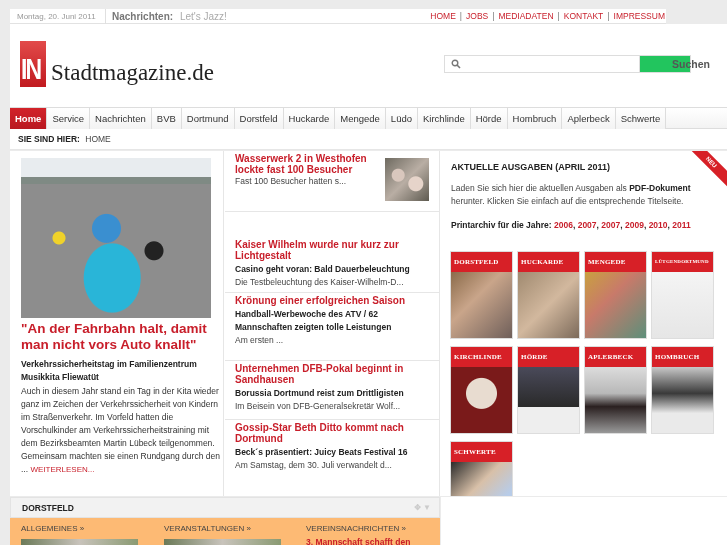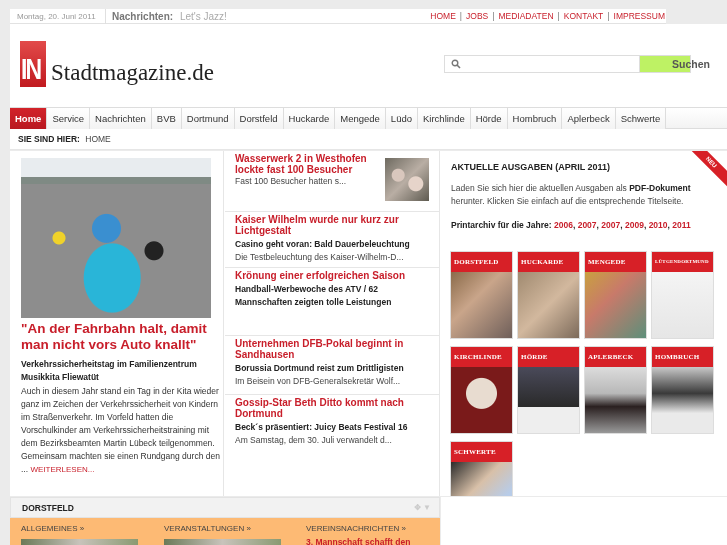--- a/index.html
+++ b/index.html
@@ -14,21 +14,21 @@
   .toplinks { position: absolute; right: 0; top: 0; height: 15px; line-height: 15px; font-size: 8.5px; padding-right: 1px; }
   .toplinks a { color: #c81e2a; text-decoration: none; }
   .toplinks .sep { color: #777; margin: 0 4px; }
   
   .header { position: absolute; left: 0; top: 24px; width: 717px; height: 83px; background: #fff; }
   .logo-box { position: absolute; left: 10px; top: 17px; width: 26px; height: 46px; background: linear-gradient(#e24a4a, #c11a1f); }
   .logo-box span { position: absolute; bottom: 1px; left: 1px; color: #fff; font-family: "Liberation Sans", sans-serif; font-weight: bold; font-size: 23px; letter-spacing: -2px; transform: scaleY(1.25); transform-origin: bottom; }
   .logo-text { position: absolute; left: 41px; top: 36px; font-family: "Liberation Serif", serif; font-size: 23px; color: #222; }
   .search-box { position: absolute; left: 434px; top: 31px; width: 218px; height: 18px; border: 1px solid #ddd; background: #fff; }
   .search-box .ico { position: absolute; left: 6px; top: 3px; width: 10px; height: 10px; }
-  .search-btn { position: absolute; left: 629px; top: 31px; width: 52px; height: 18px; border: 1px solid #ddd; background: #bef264; font-size: 10.5px; font-weight: bold; color: #555; text-align: center; line-height: 16px; padding-left: 32px; }
+  .search-btn { position: absolute; left: 629px; top: 31px; width: 52px; height: 18px; border: 1px solid #ddd; background: #22c55e; font-size: 10.5px; font-weight: bold; color: #555; text-align: center; line-height: 16px; padding-left: 32px; }
   
   .nav { position: absolute; left: 0; top: 107px; width: 717px; height: 22px; background: #fff; border-top: 1px solid #ddd; border-bottom: 1px solid #ddd; display: flex; }
   .nav .item { height: 21px; line-height: 21px; padding: 0 5px; font-size: 9.5px; color: #333; border-right: 1px solid #ddd; background: linear-gradient(#fff, #f3f3f3); }
   .nav .item.active { background: linear-gradient(#d2232a, #b91820); color: #fff; font-weight: bold; }
   .nav .fill { flex: 1; background: linear-gradient(#fff, #f3f3f3); }
   .crumb { position: absolute; left: 0; top: 129px; width: 717px; height: 21px; background: #fff; line-height: 21px; padding-left: 8px; font-size: 8.5px; border-bottom: 1px solid #e6e6e6; }
   .crumb b { color: #222; }
   .crumb span { color: #444; margin-left: 3px; }
   
   .main { position: absolute; left: 0; top: 151px; width: 717px; height: 345px; background: #fff; }
@@ -130,28 +130,29 @@
       <div class="hero-sub">Verkehrssicherheitstag im Familienzentrum Musikkita Fliewatüt</div>
       <div class="hero-body"><span>Auch in diesem Jahr stand ein Tag in der Kita wieder ganz im Zeichen der Verkehrssicherheit von Kindern im Straßenverkehr. Im Vorfeld hatten die Vorschulkinder am Verkehrssicherheitstraining mit dem Bezirksbeamten Martin Lübeck teilgenommen. Gemeinsam machten sie einen Rundgang durch den ...</span> <a>WEITERLESEN...</a></div>
     </div>
 
     <div class="col2">
       <div class="story" style="height:61px;padding-right:60px;">
         <div class="h">Wasserwerk 2 in Westhofen lockte fast 100 Besucher</div>
         <div class="b">Fast 100 Besucher hatten s...</div>
         <div class="thumb"></div>
       </div>
-      <div class="story" style="height:56px;">
+      <div class="story" style="height:56px;margin-top:25px;">
         <div class="h">Kaiser Wilhelm wurde nur kurz zur Lichtgestalt</div>
         <div class="s">Casino geht voran: Bald Dauerbeleuchtung</div>
         <div class="b">Die Testbeleuchtung des Kaiser-Wilhelm-D...</div>
       </div>
       <div class="story" style="height:68px;">
         <div class="h">Krönung einer erfolgreichen Saison</div>
         <div class="s">Handball-Werbewoche des ATV / 62 Mannschaften zeigten tolle Leistungen</div>
+        <div class="b">Am ersten ...</div>
       </div>
       <div class="story" style="height:59px;">
         <div class="h">Unternehmen DFB-Pokal beginnt in Sandhausen</div>
         <div class="s">Borussia Dortmund reist zum Drittligisten</div>
         <div class="b">Im Beisein von DFB-Generalsekretär Wolf...</div>
       </div>
       <div class="story" style="border-bottom:none;">
         <div class="h">Gossip-Star Beth Ditto kommt nach Dortmund</div>
         <div class="s">Beck´s präsentiert: Juicy Beats Festival 16</div>
         <div class="b">Am Samstag, dem 30. Juli verwandelt d...</div>

